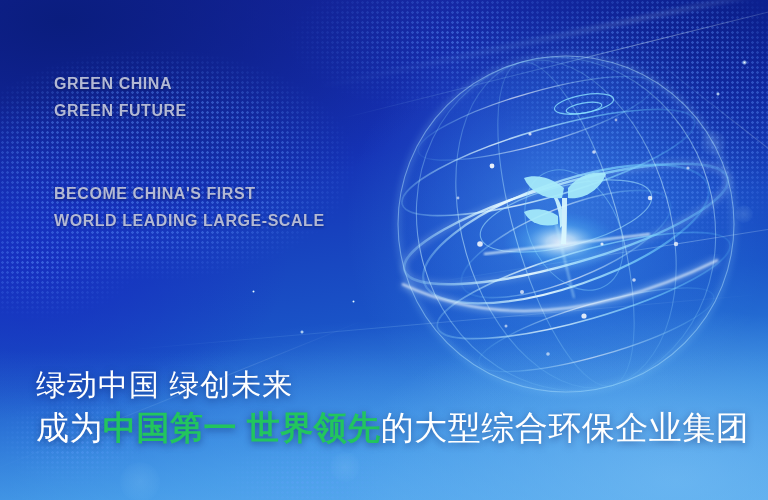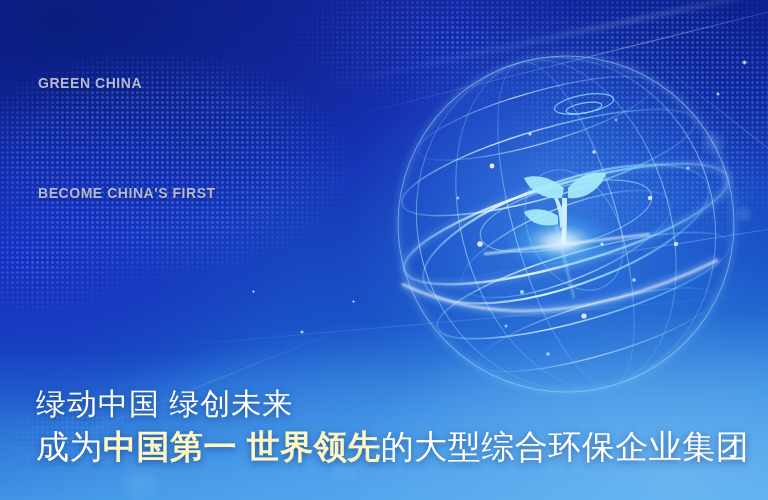--- a/index.html
+++ b/index.html
@@ -91,38 +91,39 @@
     background: radial-gradient(circle at 48% 50%, rgba(110,205,255,0.28) 0%, rgba(80,180,255,0.14) 38%, rgba(60,150,255,0) 68%);
   }
   #globe-wrap svg { position: absolute; inset: 0; }
 
   
   .en-block { position: absolute; left: 38px; }
   #en-top { top: 70px; }
   #en-body { top: 180px; }
   .en-line {
     color: #b3b9d4;
-    font-size: 14px;
+    font-size: 16px;
     font-weight: bold;
     letter-spacing: 0.55px;
     line-height: 27px;
     white-space: nowrap;
     text-shadow: 0 1px 3px rgba(5,15,70,0.55);
-  }
-
-  #cn-block { position: absolute; left: 36px; top: 383px; }
+    margin-left: 16px;
+  }
+
+  #cn-block { position: absolute; left: 36px; top: 364px; }
   .cn-line {
     white-space: nowrap;
     color: #ffffff;
     font-family: "Liberation Sans", "DejaVu Sans", sans-serif;
     text-shadow: 0 2px 7px rgba(6,22,90,0.5);
   }
   #cn-line1 { font-size: 30px; line-height: 42px; letter-spacing: 1px; }
   #cn-line2 { font-size: 33px; line-height: 44px; letter-spacing: 0.5px; font-weight: 500; }
-  .cn-red { color: #fef9c3; font-weight: bold; }
+  .cn-red { color: #22c55e; font-weight: bold; }
 
   
   .bottom-wash {
     position: absolute; left: 0; right: 0; bottom: 0; height: 150px;
     background: linear-gradient(180deg, rgba(70,155,235,0) 0%, rgba(80,165,238,0.26) 55%, rgba(95,180,242,0.42) 100%);
     pointer-events: none;
   }
 </style>
 </head>
 <body>
@@ -254,24 +255,26 @@
   <div class="dot" style="left:742px; top:60px;  width:5px;  height:5px;"></div>
   <div class="dot" style="left:716px; top:92px;  width:4px;  height:4px;"></div>
   <div class="dot" style="left:300px; top:330px; width:4px;  height:4px;"></div>
   <div class="dot" style="left:352px; top:300px; width:3px;  height:3px;"></div>
   <div class="dot" style="left:252px; top:290px; width:3px;  height:3px;"></div>
 
   <div class="bottom-wash"></div>
 
   <div class="en-block" id="en-top">
     <div class="en-line">GREEN CHINA</div>
+    <div class="en-line">GREEN FUTURE</div>
   </div>
 
   <div class="en-block" id="en-body">
     <div class="en-line">BECOME CHINA'S FIRST</div>
+    <div class="en-line">WORLD LEADING LARGE-SCALE</div>
   </div>
 
   <div id="cn-block">
     <div class="cn-line" id="cn-line1">绿动中国 绿创未来</div>
     <div class="cn-line" id="cn-line2"><span>成为</span><span class="cn-red">中国第一 世界领先</span><span>的大型综合环保企业集团</span></div>
   </div>
 
 </div>
 
 </body></html>

